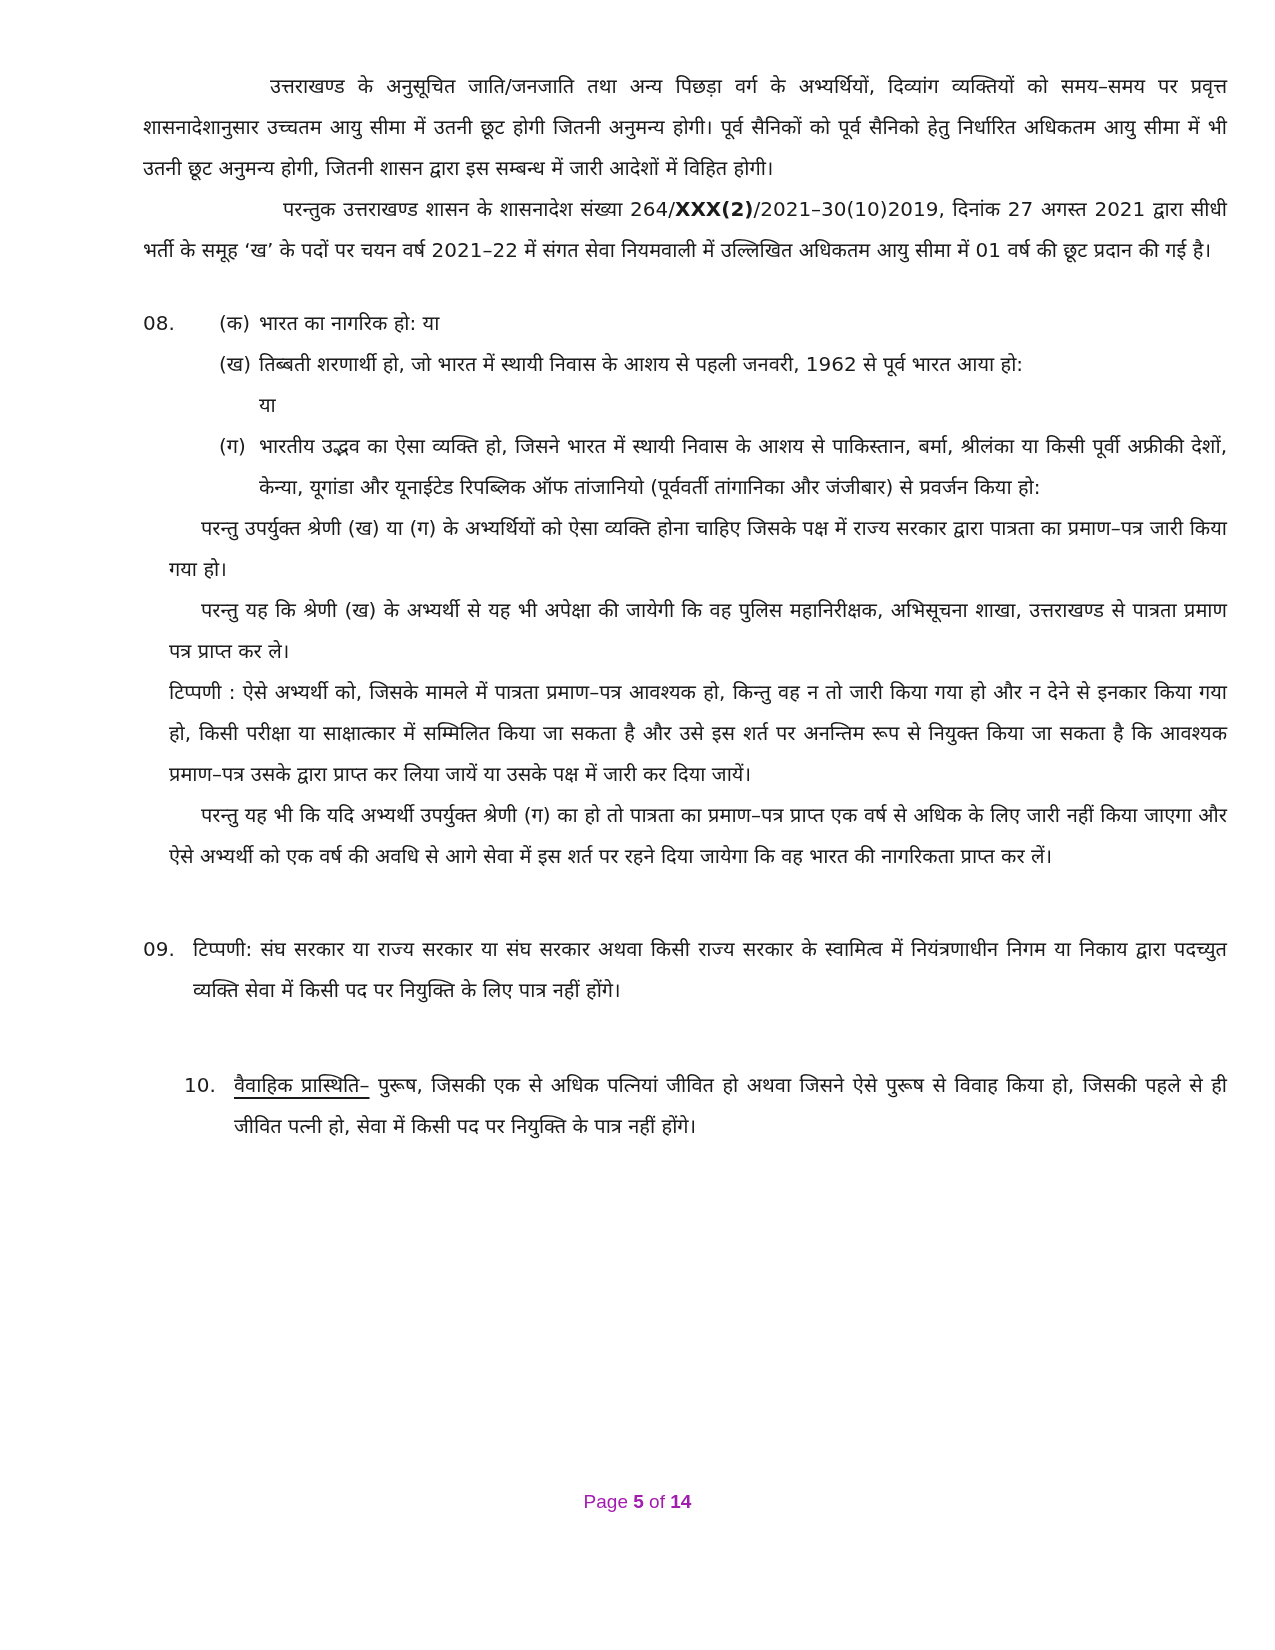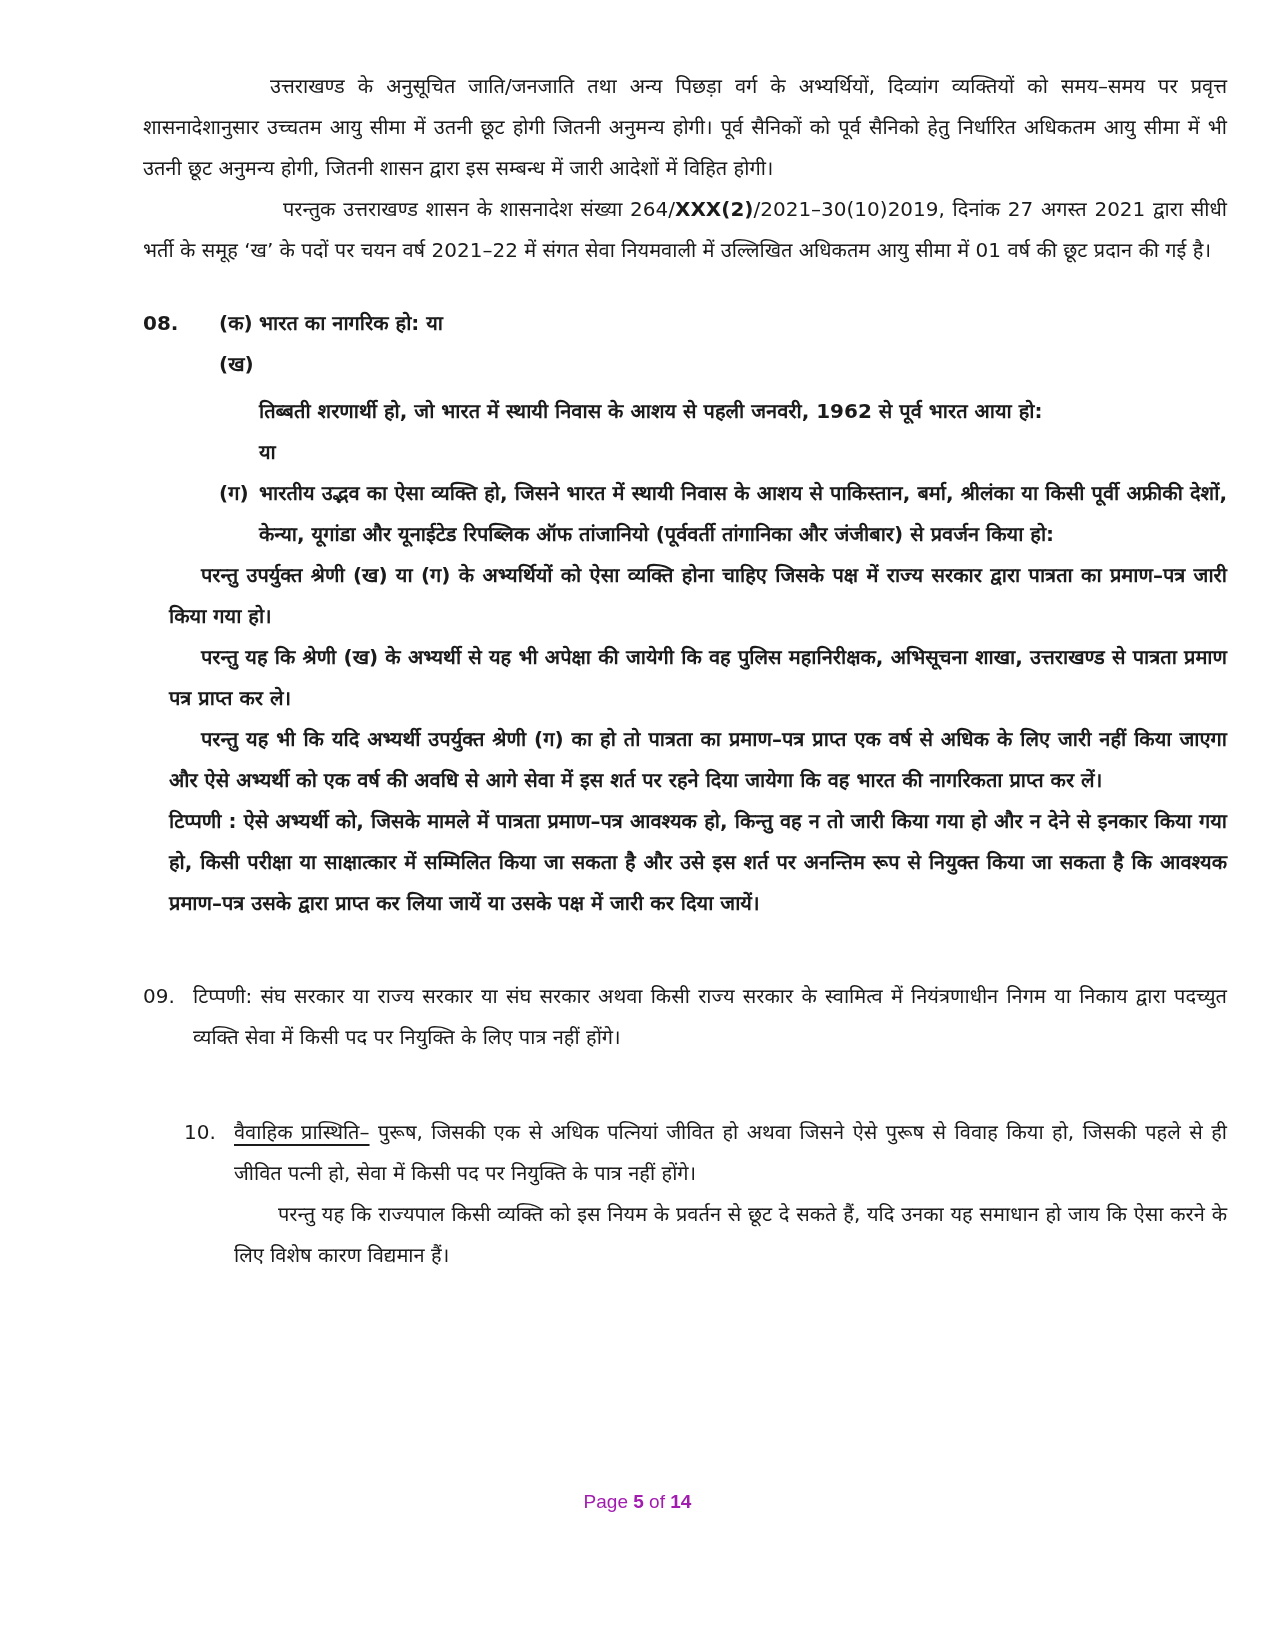--- a/index.html
+++ b/index.html
@@ -20,21 +20,21 @@
     margin: 0;
     text-align: justify;
     text-align-last: left;
   }
   .indent1 { text-indent: 127px; }
   .indent2 { text-indent: 140px; }
   .bold { font-weight: bold; }
   .underline { text-decoration: underline; text-underline-offset: 5px; }
 
   .section { display: flex; }
-  .sec-08 { margin-top: 32px; font-weight: bold; }
+  .sec-08 { margin-top: 32px; }
   .sec-09 { margin-top: 52px; justify-content: center; }
   .sec-10 { margin-top: 54px; margin-left: 41px; }
   .sec-num { width: 32px; margin-right: 18px; flex-shrink: 0; }
   .sec-body { flex: 1; min-width: 0; }
 
   .subitem { display: flex; margin-left: 26px; }
   .subitem .marker { width: 40px; flex-shrink: 0; }
   .subitem .para { flex: 1; min-width: 0; }
 
   .prov { margin-left: -24px; text-indent: 32px; }
@@ -66,48 +66,47 @@
     <span class="sec-num">08.</span>
     <div class="sec-body">
 
       <div class="subitem">
         <span class="marker">(क)</span>
         <p class="para">भारत का नागरिक हो: या</p>
       </div>
 
       <div class="subitem">
         <span class="marker">(ख)</span>
-        <div style="flex:1; min-width:0;margin-top:47px;">
+        <div style="flex:1; min-width:0;">
           <p class="para">तिब्बती शरणार्थी हो, जो भारत में स्थायी निवास के आशय से पहली जनवरी, 1962 से पूर्व भारत आया हो:</p>
           <p class="para">या</p>
         </div>
       </div>
 
       <div class="subitem">
         <span class="marker">(ग)</span>
         <p class="para">भारतीय उद्भव का ऐसा व्यक्ति हो, जिसने भारत में स्थायी निवास के आशय से पाकिस्तान, बर्मा, श्रीलंका या किसी पूर्वी अफ्रीकी देशों, केन्या, यूगांडा और यूनाईटेड रिपब्लिक ऑफ तांजानियो (पूर्ववर्ती तांगानिका और जंजीबार) से प्रवर्जन किया हो:</p>
       </div>
 
       <p class="para prov">परन्तु उपर्युक्त श्रेणी (ख) या (ग) के अभ्यर्थियों को ऐसा व्यक्ति होना चाहिए जिसके पक्ष में राज्य सरकार द्वारा पात्रता का प्रमाण–पत्र जारी किया गया हो।</p>
       <p class="para prov">परन्तु यह कि श्रेणी (ख) के अभ्यर्थी से यह भी अपेक्षा की जायेगी कि वह पुलिस महानिरीक्षक, अभिसूचना शाखा, उत्तराखण्ड से पात्रता प्रमाण पत्र प्राप्त कर ले।</p>
+      <p class="para note">टिप्पणी : ऐसे अभ्यर्थी को, जिसके मामले में पात्रता प्रमाण–पत्र आवश्यक हो, किन्तु वह न तो जारी किया गया हो और न देने से इनकार किया गया हो, किसी परीक्षा या साक्षात्कार में सम्मिलित किया जा सकता है और उसे इस शर्त पर अनन्तिम रूप से नियुक्त किया जा सकता है कि आवश्यक प्रमाण–पत्र उसके द्वारा प्राप्त कर लिया जायें या उसके पक्ष में जारी कर दिया जायें।</p>
       <p class="para prov">परन्तु यह भी कि यदि अभ्यर्थी उपर्युक्त श्रेणी (ग) का हो तो पात्रता का प्रमाण–पत्र प्राप्त एक वर्ष से अधिक के लिए जारी नहीं किया जाएगा और ऐसे अभ्यर्थी को एक वर्ष की अवधि से आगे सेवा में इस शर्त पर रहने दिया जायेगा कि वह भारत की नागरिकता प्राप्त कर लें।</p>
-      <p class="para note">टिप्पणी : ऐसे अभ्यर्थी को, जिसके मामले में पात्रता प्रमाण–पत्र आवश्यक हो, किन्तु वह न तो जारी किया गया हो और न देने से इनकार किया गया हो, किसी परीक्षा या साक्षात्कार में सम्मिलित किया जा सकता है और उसे इस शर्त पर अनन्तिम रूप से नियुक्त किया जा सकता है कि आवश्यक प्रमाण–पत्र उसके द्वारा प्राप्त कर लिया जायें या उसके पक्ष में जारी कर दिया जायें।</p>
     </div>
   </div>
 
   <div class="section sec-09">
     <span class="sec-num">09.</span>
     <div class="sec-body">
       <p class="para note">टिप्पणी: संघ सरकार या राज्य सरकार या संघ सरकार अथवा किसी राज्य सरकार के स्वामित्व में नियंत्रणाधीन निगम या निकाय द्वारा पदच्युत व्यक्ति सेवा में किसी पद पर नियुक्ति के लिए पात्र नहीं होंगे।</p>
     </div>
   </div>
 
   <div class="section sec-10">
     <span class="sec-num">10.</span>
     <div class="sec-body">
       <p class="para"><span class="underline">वैवाहिक प्रास्थिति–</span><span> पुरूष, जिसकी एक से अधिक पत्नियां जीवित हो अथवा जिसने ऐसे पुरूष से विवाह किया हो, जिसकी पहले से ही जीवित पत्नी हो, सेवा में किसी पद पर नियुक्ति के पात्र नहीं होंगे।</span></p>
-      <p class="para prov-plain">परन्तु यह कि राज्यपाल किसी व्यक्ति को इस नियम के प्रवर्तन से छूट दे सकते हैं, यदि उनका यह समाधान हो जाय कि ऐसा करने के लिए विशेष कारण विद्यमान हैं।</p>
     </div>
   </div>
 
   <div class="footer"><span>Page</span>&nbsp;<span class="bold">5</span>&nbsp;<span>of</span>&nbsp;<span class="bold">14</span></div>
 
 </div>
 
 </body></html>

